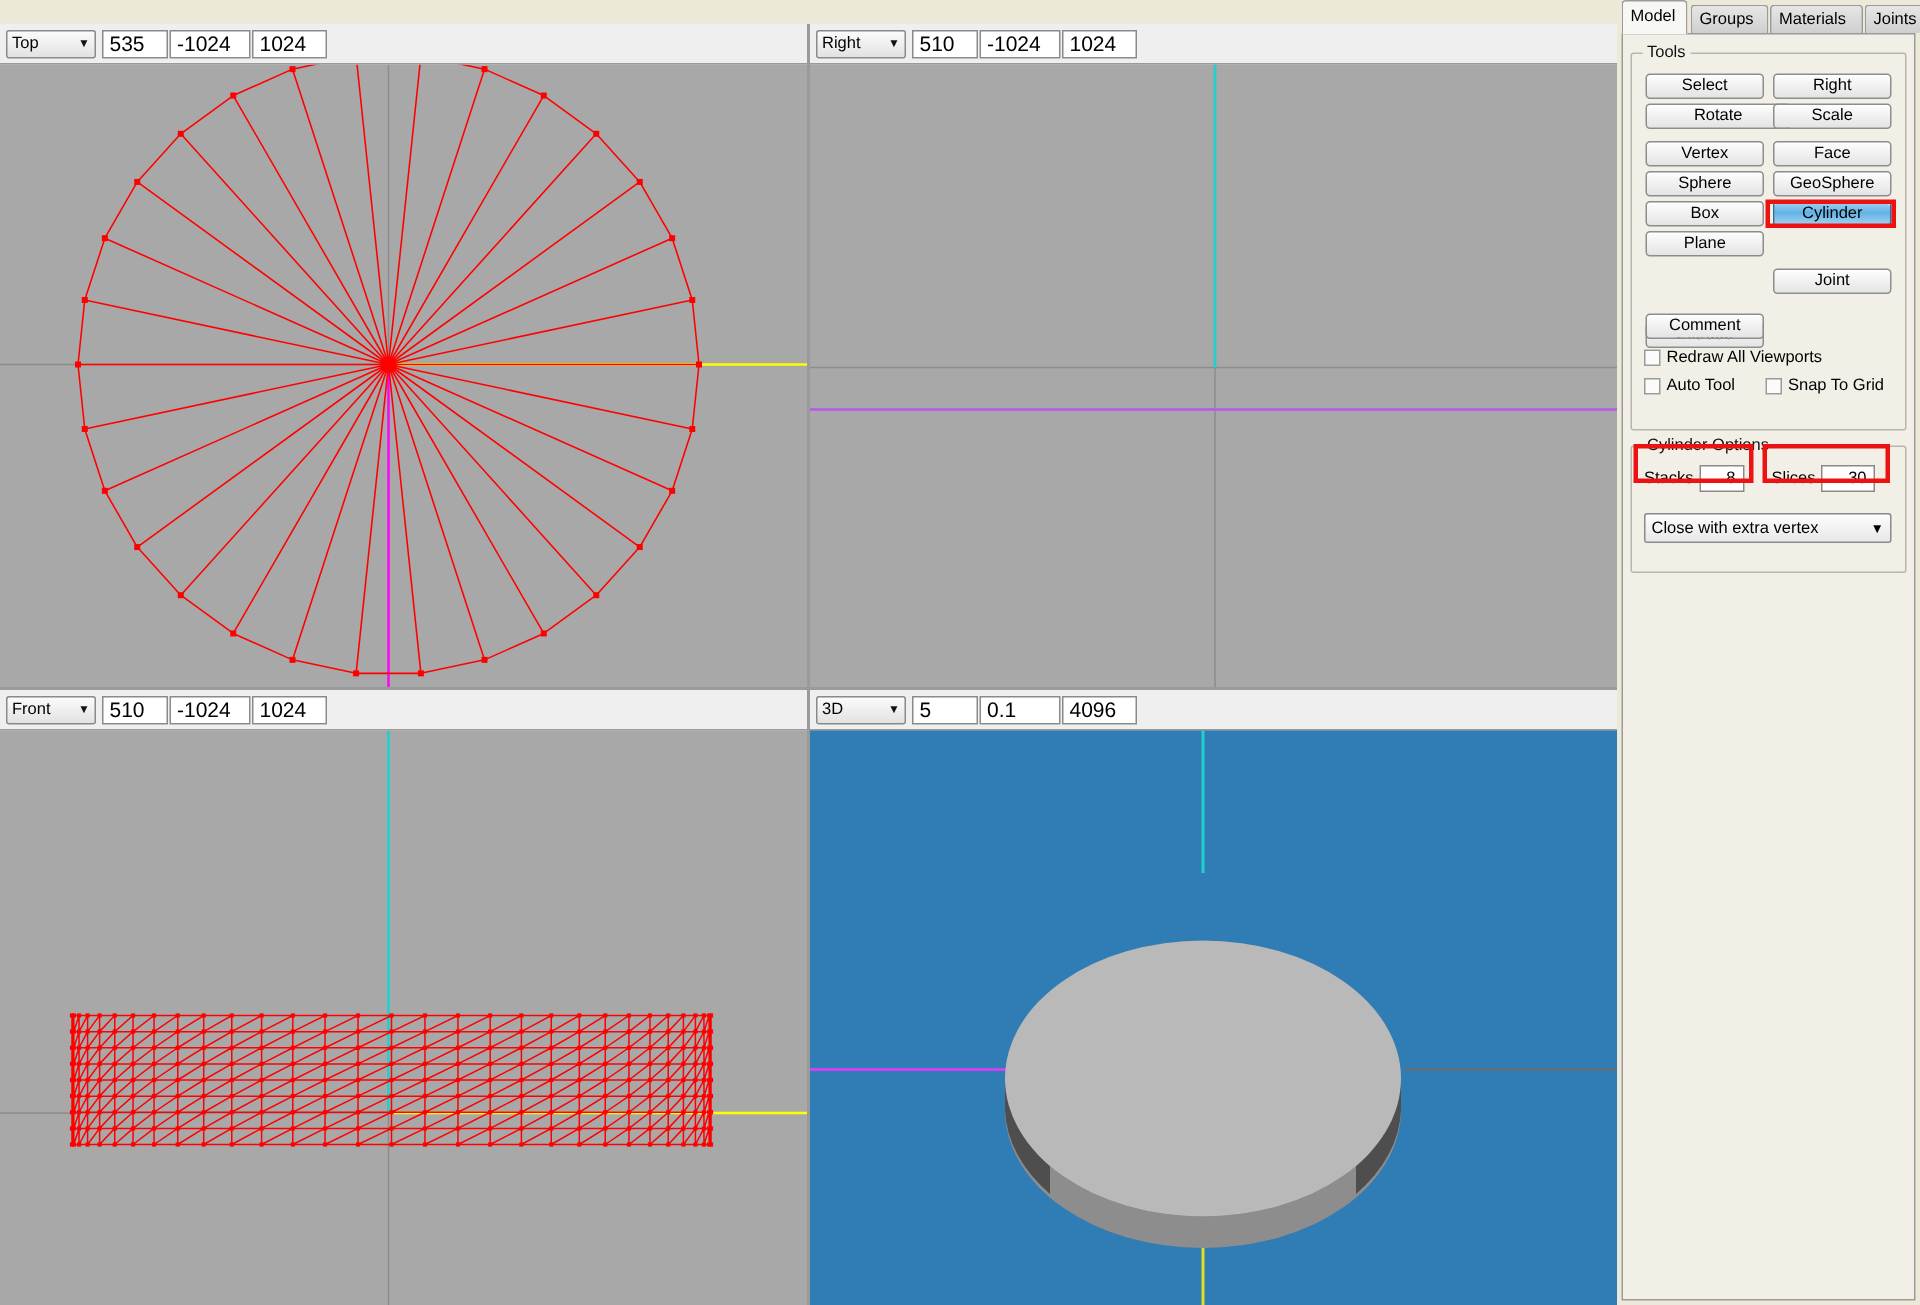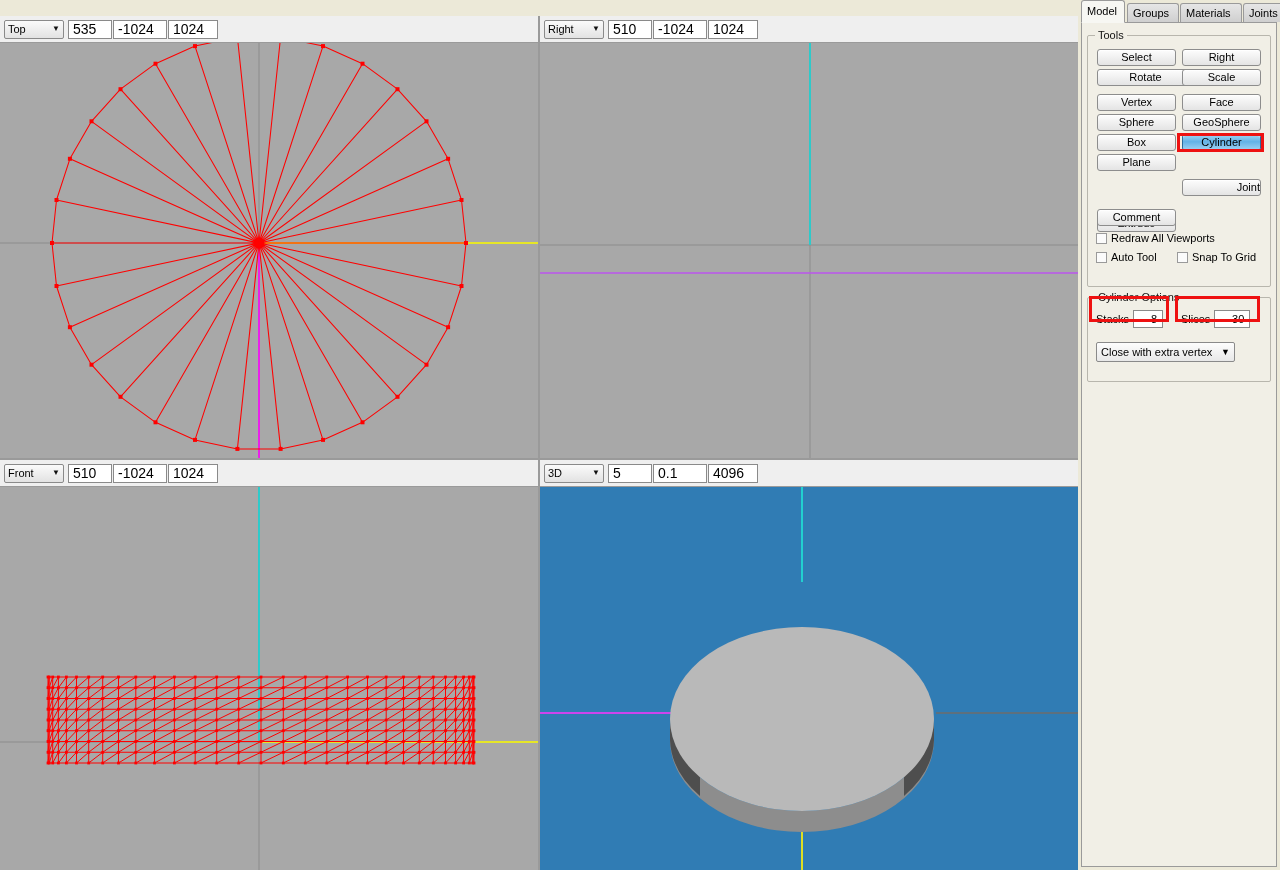--- a/index.html
+++ b/index.html
@@ -829,21 +829,21 @@
 
         <div class="btn" style="left:9px;top:58px;width:79px;">Vertex</div>
         <div class="btn" style="left:94px;top:58px;width:79px;">Face</div>
         <div class="btn" style="left:9px;top:78px;width:79px;">Sphere</div>
         <div class="btn" style="left:94px;top:78px;width:79px;">GeoSphere</div>
         <div class="btn" style="left:9px;top:98px;width:79px;">Box</div>
         <div class="btn sel" style="left:94px;top:98px;width:79px;">Cylinder</div>
         <div class="btn" style="left:9px;top:118px;width:79px;">Plane</div>
 
         <div class="btn" style="left:9px;top:143px;width:79px;margin-top:36px;">Extrude</div>
-        <div class="btn" style="left:94px;top:143px;width:79px;text-align:right;">Joint</div>
+        <div class="btn" style="left:94px;top:143px;width:79px;">Joint</div>
 
         <div class="btn" style="left:9px;top:173px;width:79px;">Comment</div>
 
         <div class="chk" style="left:8px;top:196px;">
           <span class="chkbox"></span>
           <span>Redraw All Viewports</span>
         </div>
         <div class="chk" style="left:8px;top:215px;">
           <span class="chkbox"></span>
           <span>Auto Tool</span>
@@ -860,21 +860,21 @@
         <div class="numrow" style="left:8px;top:11px;width:80px;">
           <span class="numlabel">Stacks</span>
           <div class="numfield" style="width:30px;">8</div>
         </div>
 
         <div class="numrow" style="left:93px;top:11px;width:86px;">
           <span class="numlabel">Slices</span>
           <div class="numfield" style="width:36px;">30</div>
         </div>
 
-        <div class="combo" style="left:8px;top:44px;width:139px;">
+        <div class="combo" style="left:8px;top:44px;width:165px;">
           <span>Close with extra vertex</span>
           <span class="arw">▼</span>
         </div>
       </div>
 
     </div>
   </div>
 
   <div class="hilite" style="left:1177px;top:133px;width:87px;height:19px;"></div>
   <div class="hilite" style="left:1089px;top:296px;width:80px;height:26px;"></div>

